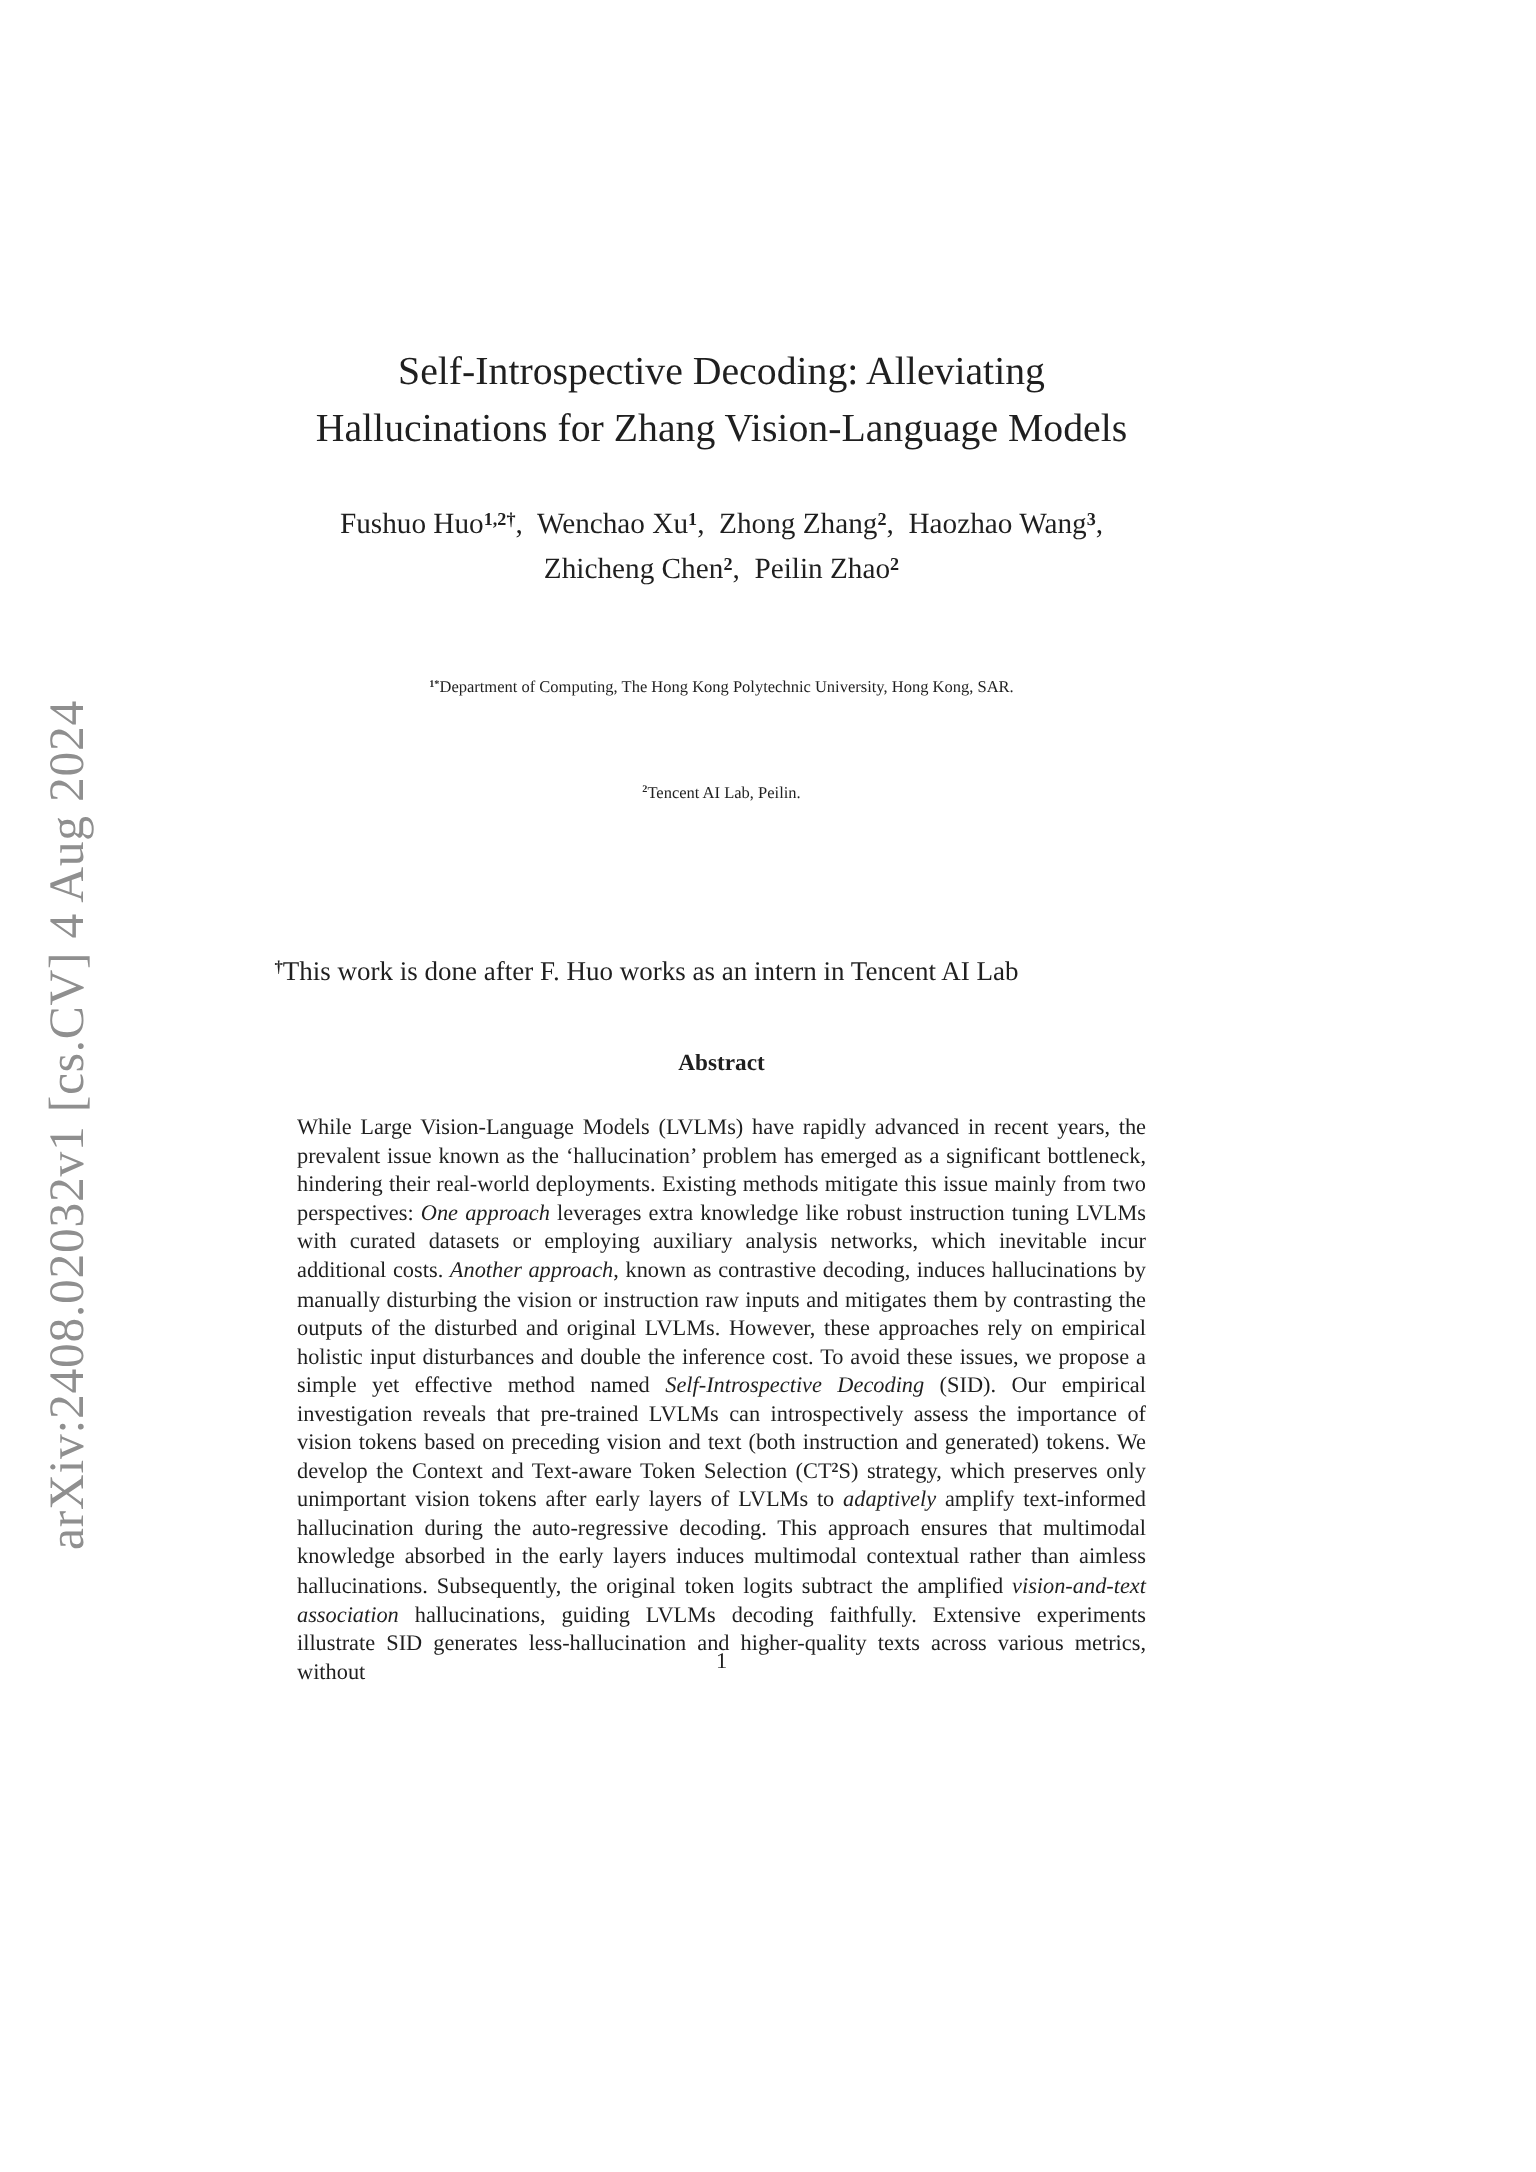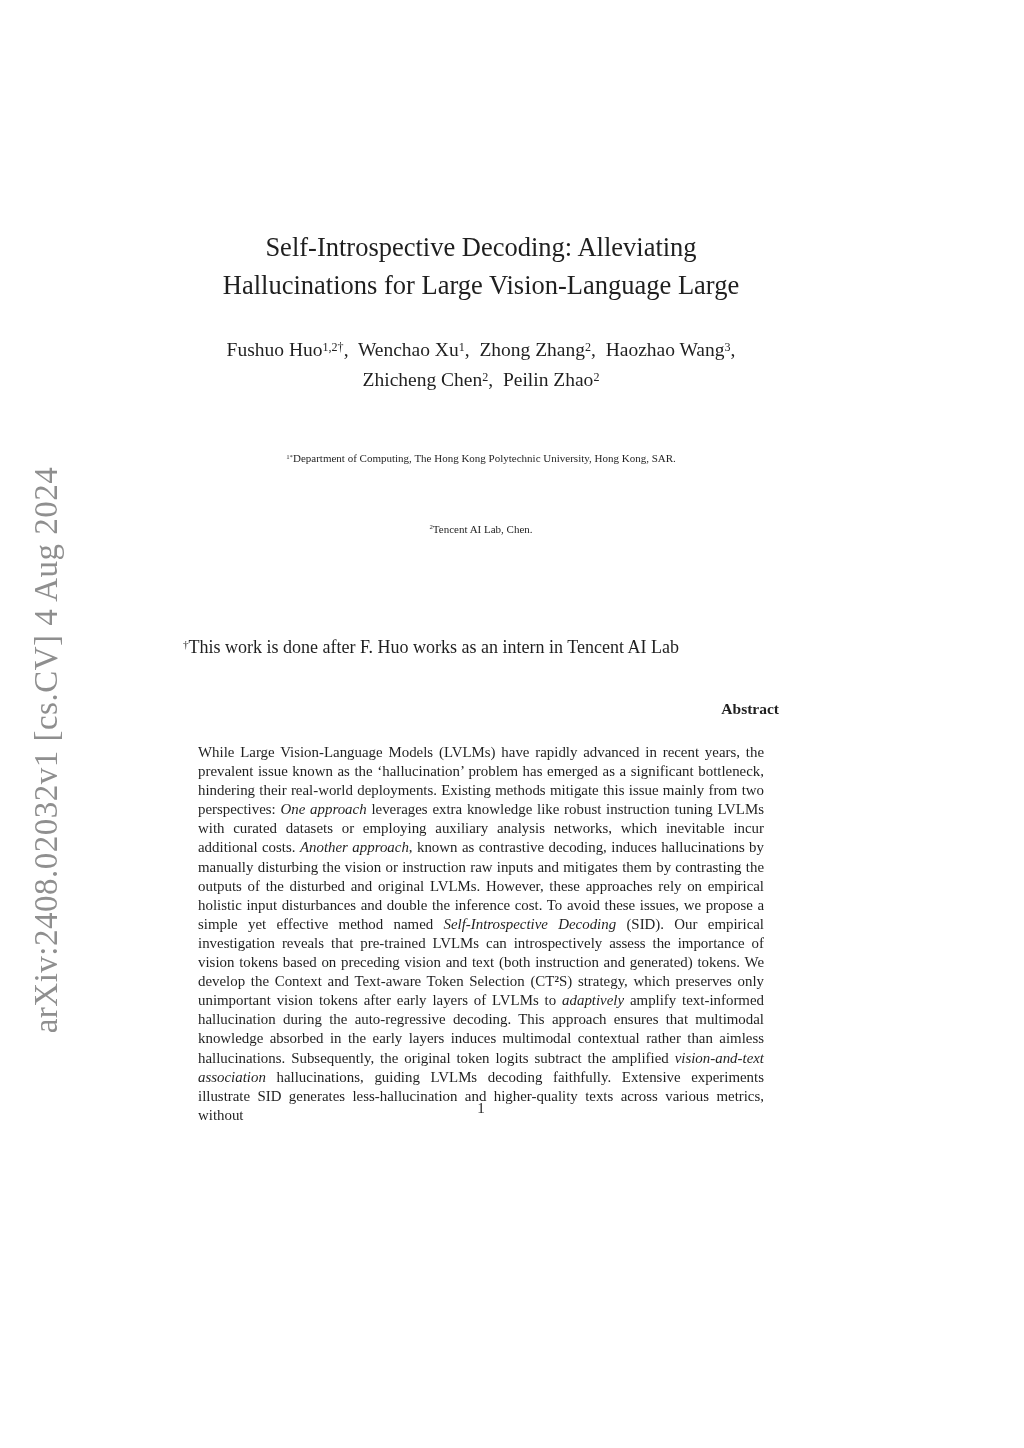--- a/index.html
+++ b/index.html
@@ -19,46 +19,46 @@
   }
   .authors {
     margin-top:31px; font-size:19.5px; line-height:30px;
     text-align:center; white-space:pre-wrap;
   }
   .affils {
     margin-top:5px; font-size:11px; line-height:23.5px;
     text-align:center; white-space:pre-wrap;
   }
   .footnote { margin-top:47px; font-size:18px; line-height:24px; text-align:left; }
-  .abs-head { margin-top:41px; text-align:right; font-weight:bold; font-size:15.5px; }
+  .abs-head { margin-top:41px; text-align:center; font-weight:bold; font-size:15.5px; }
   .abs-body {
     margin:25px auto 0 auto; width:566px; font-size:14.9px;
     line-height:19.1px; text-align:justify;
   }
   .pagenum { position:absolute; top:1100px; left:0; width:100%; text-align:center; font-size:15px; }
-  sup { font-size:62%; line-height:0; position:relative; top:-0.45em; vertical-align:baseline; }
+  sup { font-size:62%; line-height:0; position:relative; top:-0.45em; vertical-align:baseline;font-weight:bold; }
   .it { font-style:italic; }
   .b { font-weight:bold; }
 </style>
 </head>
 <body>
 
 <div class="page">
 
   <div class="watermark" style="color: rgb(143, 143, 143);">arXiv:2408.02032v1 [cs.CV] 4 Aug 2024</div>
 
   <div class="content">
 
-    <h1 class="title"><span>Self-Introspective Decoding: Alleviating</span><br><span>Hallucinations for Large Vision-Language Large</span></h1>
+    <h1 class="title"><span>Self-Introspective Decoding: Alleviating</span><br><span>Hallucinations for Zhang Vision-Language Models</span></h1>
 
     <div class="authors"><span><span>Fushuo Huo</span><sup>1,2†</sup><span>,  </span></span><span><span>Wenchao Xu</span><sup>1</sup><span>,  </span></span><span><span>Zhong Zhang</span><sup>2</sup><span>,  </span></span><span><span>Haozhao Wang</span><sup>3</sup><span>,</span></span><br><span><span>Zhicheng Chen</span><sup>2</sup><span>,  </span></span><span><span>Peilin Zhao</span><sup>2</sup></span></div>
 
     <div class="affils">
       <div class="affil"><sup>1*</sup><span>Department of Computing, The Hong Kong Polytechnic University, Hong Kong, SAR.</span></div>
-      <div class="affil"><sup>2</sup><span>Tencent AI Lab, Chen.</span></div>
+      <div class="affil"><sup>2</sup><span>Tencent AI Lab, Peilin.</span></div>
     </div>
 
     <div class="footnote"><sup>†</sup><span>This work is done after F. Huo works as an intern in Tencent AI Lab</span></div>
 
     <div class="abs-head">Abstract</div>
 
     <div class="abs-body"><span>While Large Vision-Language Models (LVLMs) have rapidly advanced in recent years, the prevalent issue known as the ‘hallucination’ problem has emerged as a significant bottleneck, hindering their real-world deployments. Existing methods mitigate this issue mainly from two perspectives: </span><span class="it">One approach</span><span> leverages extra knowledge like robust instruction tuning LVLMs with curated datasets or employing auxiliary analysis networks, which inevitable incur additional costs. </span><span class="it">Another approach</span><span>, known as contrastive decoding, induces hallucinations by manually disturbing the vision or instruction raw inputs and mitigates them by contrasting the outputs of the disturbed and original LVLMs. However, these approaches rely on empirical holistic input disturbances and double the inference cost. To avoid these issues, we propose a simple yet effective method named </span><span class="it">Self-Introspective Decoding</span><span> (SID). Our empirical investigation reveals that pre-trained LVLMs can introspectively assess the importance of vision tokens based on preceding vision and text (both instruction and generated) tokens. We develop the Context and Text-aware Token Selection (CT</span><sup class="b">2</sup><span>S) strategy, which preserves only unimportant vision tokens after early layers of LVLMs to </span><span class="it">adaptively</span><span> amplify text-informed hallucination during the auto-regressive decoding. This approach ensures that multimodal knowledge absorbed in the early layers induces multimodal contextual rather than aimless hallucinations. Subsequently, the original token logits subtract the amplified </span><span class="it">vision-and-text association</span><span> hallucinations, guiding LVLMs decoding faithfully. Extensive experiments illustrate SID generates less-hallucination and higher-quality texts across various metrics, without</span></div>
 
     <div class="pagenum">1</div>
 

